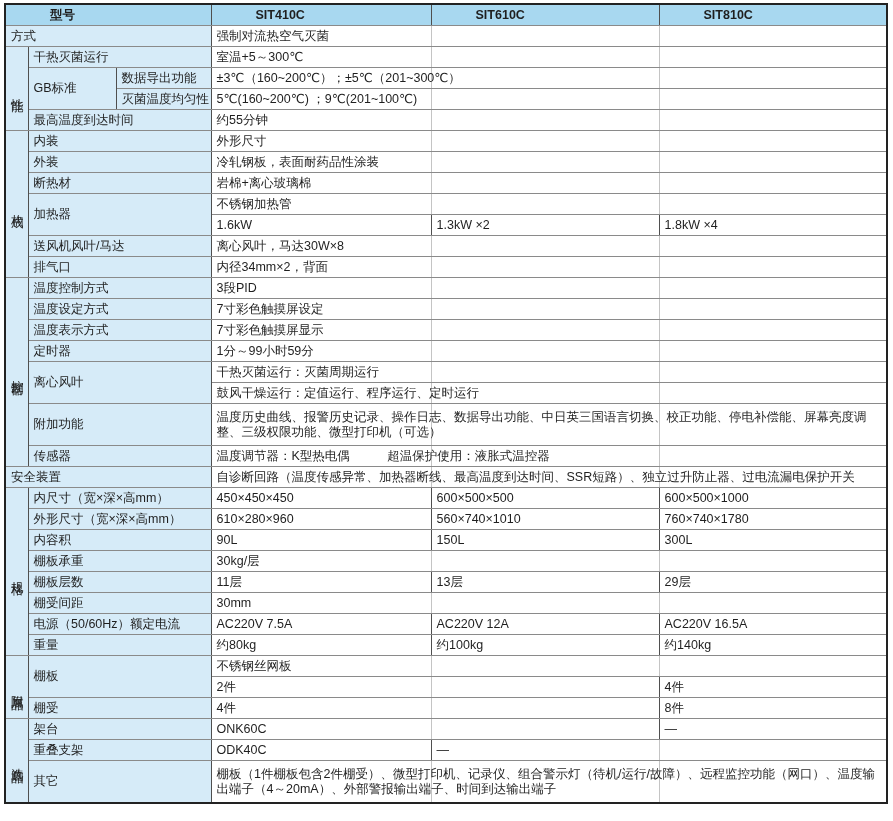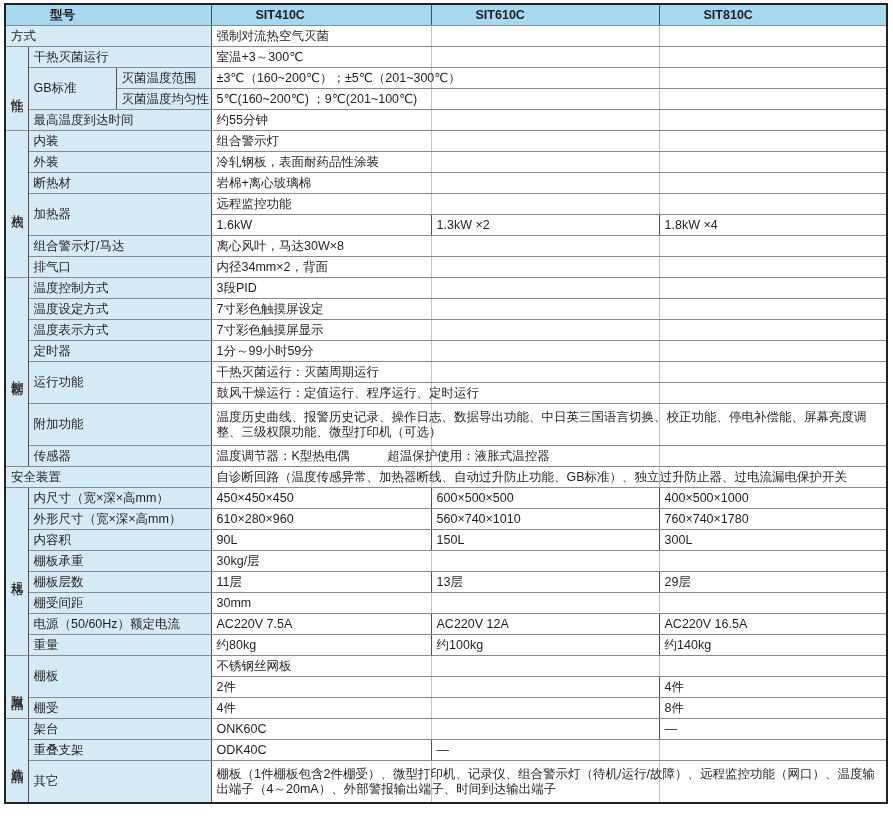--- a/index.html
+++ b/index.html
@@ -42,60 +42,60 @@
   </tr>
 
   <tr>
     <td colspan="3" class="lbl">方式</td>
     <td colspan="3" class="sp3">强制对流热空气灭菌</td>
   </tr>
 
   <tr>
     <td rowspan="4" class="grp"><span>性能</span></td>
     <td colspan="2" class="lbl">干热灭菌运行</td>
-    <td colspan="3" class="sp3">室温+3～300℃</td>
+    <td colspan="3" class="sp3">室温+5～300℃</td>
   </tr>
   <tr>
     <td rowspan="2" class="lbl">GB标准</td>
-    <td class="lbl">灭菌温度范围</td>
+    <td class="lbl">数据导出功能</td>
     <td colspan="3" class="sp3">±3℃（160~200℃）；±5℃（201~300℃）</td>
   </tr>
   <tr>
     <td class="lbl">灭菌温度均匀性</td>
     <td colspan="3" class="sp3">5℃(160~200℃) ；9℃(201~100℃)</td>
   </tr>
   <tr>
     <td colspan="2" class="lbl">最高温度到达时间</td>
     <td colspan="3" class="sp3">约55分钟</td>
   </tr>
 
   <tr>
     <td rowspan="7" class="grp"><span>构成</span></td>
     <td colspan="2" class="lbl">内装</td>
-    <td colspan="3" class="sp3">组合警示灯</td>
+    <td colspan="3" class="sp3">外形尺寸</td>
   </tr>
   <tr>
     <td colspan="2" class="lbl">外装</td>
     <td colspan="3" class="sp3">冷轧钢板，表面耐药品性涂装</td>
   </tr>
   <tr>
     <td colspan="2" class="lbl">断热材</td>
     <td colspan="3" class="sp3">岩棉+离心玻璃棉</td>
   </tr>
   <tr>
     <td colspan="2" rowspan="2" class="lbl">加热器</td>
-    <td colspan="3" class="sp3">远程监控功能</td>
+    <td colspan="3" class="sp3">不锈钢加热管</td>
   </tr>
   <tr>
     <td>1.6kW</td>
     <td>1.3kW ×2</td>
     <td>1.8kW ×4</td>
   </tr>
   <tr>
-    <td colspan="2" class="lbl">组合警示灯/马达</td>
+    <td colspan="2" class="lbl">送风机风叶/马达</td>
     <td colspan="3" class="sp3">离心风叶，马达30W×8</td>
   </tr>
   <tr>
     <td colspan="2" class="lbl">排气口</td>
     <td colspan="3" class="sp3">内径34mm×2，背面</td>
   </tr>
 
   <tr>
     <td rowspan="8" class="grp"><span>控制器</span></td>
     <td colspan="2" class="lbl">温度控制方式</td>
@@ -107,46 +107,46 @@
   </tr>
   <tr>
     <td colspan="2" class="lbl">温度表示方式</td>
     <td colspan="3" class="sp3">7寸彩色触摸屏显示</td>
   </tr>
   <tr>
     <td colspan="2" class="lbl">定时器</td>
     <td colspan="3" class="sp3">1分～99小时59分</td>
   </tr>
   <tr>
-    <td colspan="2" rowspan="2" class="lbl">运行功能</td>
+    <td colspan="2" rowspan="2" class="lbl">离心风叶</td>
     <td colspan="3" class="sp3">干热灭菌运行：灭菌周期运行</td>
   </tr>
   <tr>
     <td colspan="3" class="sp3">鼓风干燥运行：定值运行、程序运行、定时运行</td>
   </tr>
   <tr>
     <td colspan="2" class="lbl">附加功能</td>
     <td colspan="3" class="sp3 wrap">温度历史曲线、报警历史记录、操作日志、数据导出功能、中日英三国语言切换、校正功能、停电补偿能、屏幕亮度调整、三级权限功能、微型打印机（可选）</td>
   </tr>
   <tr>
     <td colspan="2" class="lbl">传感器</td>
     <td colspan="3" class="sp3">温度调节器：K型热电偶　　　超温保护使用：液胀式温控器</td>
   </tr>
 
   <tr>
     <td colspan="3" class="lbl">安全装置</td>
-    <td colspan="3" class="sp3">自诊断回路（温度传感异常、加热器断线、自动过升防止功能、GB标准）、独立过升防止器、过电流漏电保护开关</td>
+    <td colspan="3" class="sp3">自诊断回路（温度传感异常、加热器断线、最高温度到达时间、SSR短路）、独立过升防止器、过电流漏电保护开关</td>
   </tr>
 
   <tr>
     <td rowspan="8" class="grp"><span>规格</span></td>
     <td colspan="2" class="lbl">内尺寸（宽×深×高mm）</td>
     <td>450×450×450</td>
     <td>600×500×500</td>
-    <td>400×500×1000</td>
+    <td>600×500×1000</td>
   </tr>
   <tr>
     <td colspan="2" class="lbl">外形尺寸（宽×深×高mm）</td>
     <td>610×280×960</td>
     <td>560×740×1010</td>
     <td>760×740×1780</td>
   </tr>
   <tr>
     <td colspan="2" class="lbl">内容积</td>
     <td>90L</td>

